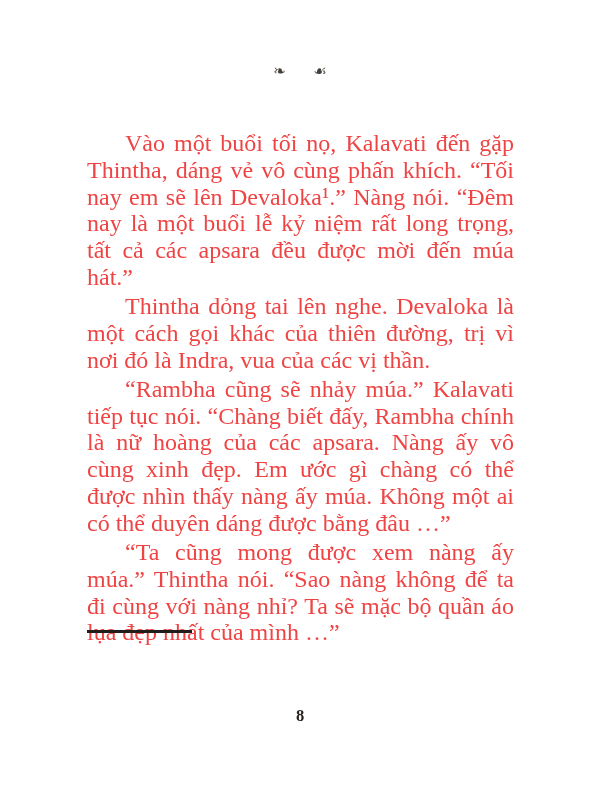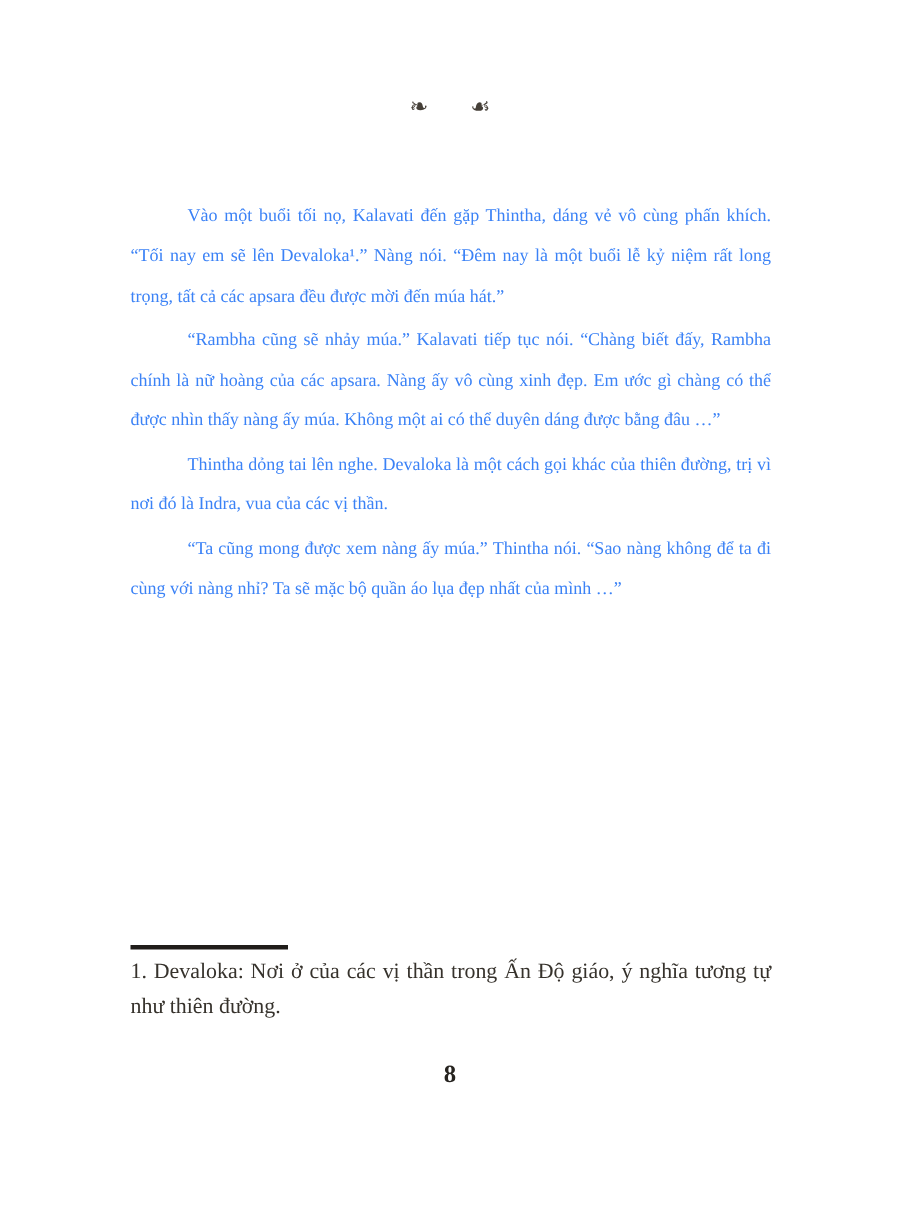--- a/index.html
+++ b/index.html
@@ -42,25 +42,25 @@
   }
   
   .body-text {
     position: absolute;
     left: 87px;
     top: 130px;
     width: 427px;
   }
   .para {
     margin: 0 0 2.6px 0;
-    font-size: 12px;
+    font-size: 24px;
     line-height: 26.75px;
     text-align: justify;
     text-indent: 38px;
-    color: #3b82f6;
+    color: #ef4444;
   }
   
   .footnote-rule {
     position: absolute;
     left: 87px;
     top: 630px;
     width: 105px;
     height: 2.5px;
     background: #201d1a;
   }
@@ -92,24 +92,23 @@
 
 <div class="book-page">
 
   <div class="running-header">
     <span class="ornament">❧</span>
     <span class="ornament">☙</span>
   </div>
 
   <div class="body-text">
     <p class="para">Vào một buổi tối nọ, Kalavati đến gặp Thintha, dáng vẻ vô cùng phấn khích. “Tối nay em sẽ lên Devaloka¹.” Nàng nói. “Đêm nay là một buổi lễ kỷ niệm rất long trọng, tất cả các apsara đều được mời đến múa hát.”</p>
+    <p class="para">Thintha dỏng tai lên nghe. Devaloka là một cách gọi khác của thiên đường, trị vì nơi đó là Indra, vua của các vị thần.</p>
     <p class="para">“Rambha cũng sẽ nhảy múa.” Kalavati tiếp tục nói. “Chàng biết đấy, Rambha chính là nữ hoàng của các apsara. Nàng ấy vô cùng xinh đẹp. Em ước gì chàng có thể được nhìn thấy nàng ấy múa. Không một ai có thể duyên dáng được bằng đâu …”</p>
-    <p class="para">Thintha dỏng tai lên nghe. Devaloka là một cách gọi khác của thiên đường, trị vì nơi đó là Indra, vua của các vị thần.</p>
     <p class="para">“Ta cũng mong được xem nàng ấy múa.” Thintha nói. “Sao nàng không để ta đi cùng với nàng nhỉ? Ta sẽ mặc bộ quần áo lụa đẹp nhất của mình …”</p>
   </div>
 
   <div class="footnote-rule"></div>
 
-  <p class="footnote">1. Devaloka: Nơi ở của các vị thần trong Ấn Độ giáo, ý nghĩa tương tự như thiên đường.</p>
 
   <div class="page-number">8</div>
 
 </div>
 
 </body></html>

